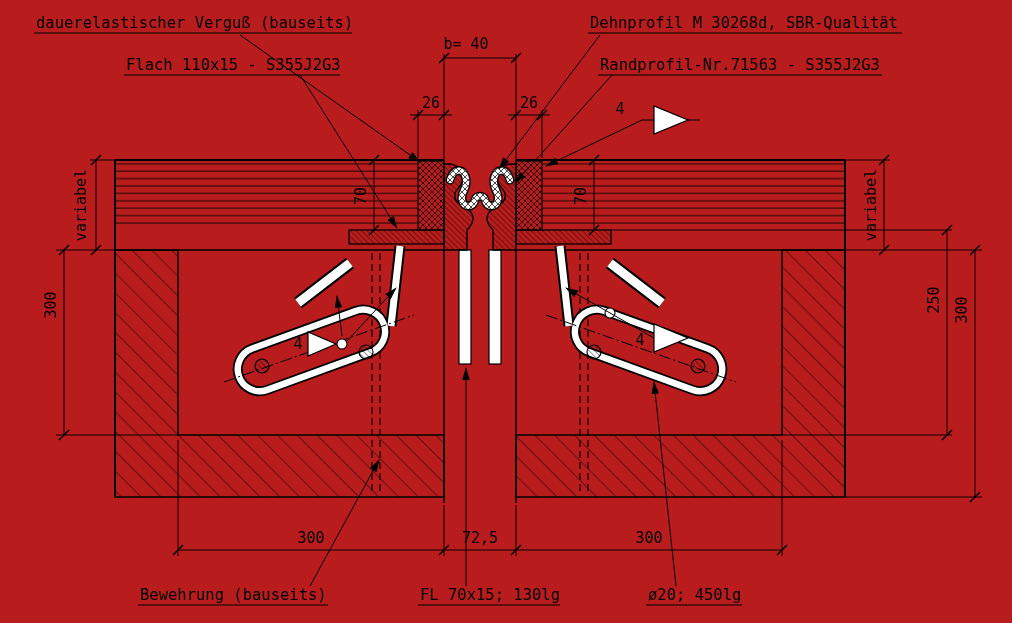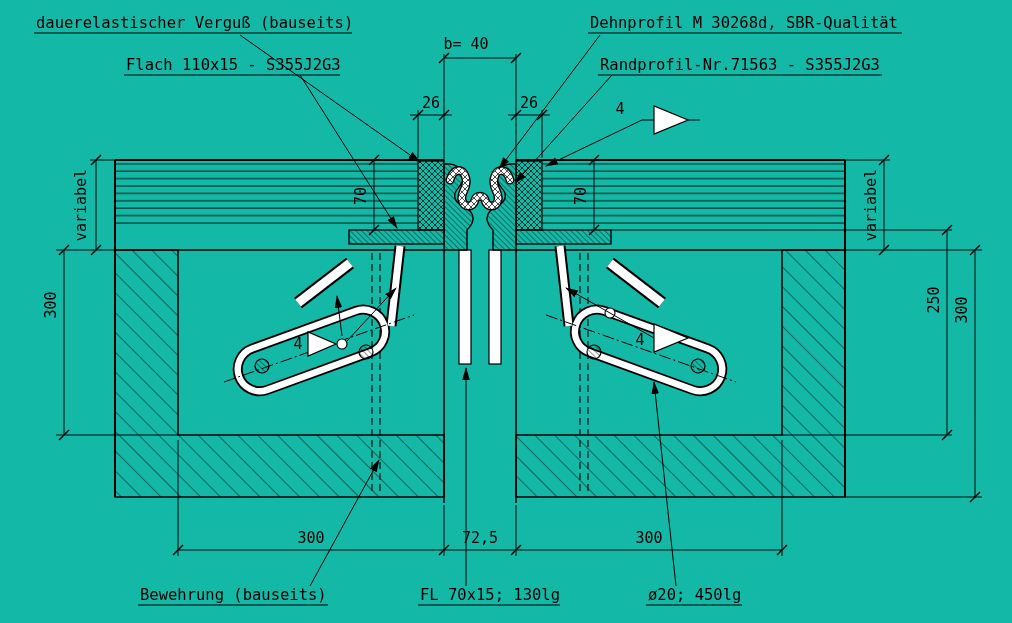--- a/index.html
+++ b/index.html
@@ -1,16 +1,16 @@
 <!DOCTYPE html>
 <html><head>
 <meta charset="utf-8">
 <style>
   html,body { margin:0; padding:0; background:#fff; }
-  .stage { position:relative; width:1012px; height:623px; background:#14b8a6; overflow:hidden; }
+  .stage { position:relative; width:1012px; height:623px; background:#b91c1c; overflow:hidden; }
   svg { display:block; }
   .lbl { font-family:"DejaVu Sans Mono", monospace; font-size:15.5px; fill:#000; }
   .dim { font-family:"DejaVu Sans Mono", monospace; font-size:15px; fill:#000; }
   .mid { text-anchor:middle; }
   .thin  { stroke:#000; stroke-width:0.95; fill:none; }
   .med   { stroke:#000; stroke-width:1.5; fill:none; }
   .heavy { stroke:#000; stroke-width:2;   fill:none; }
   .tick  { stroke:#000; stroke-width:1.5; fill:none; }
   .under { stroke:#000; stroke-width:1.2; fill:none; }
   .lead  { stroke:#000; stroke-width:1;   fill:none; }

